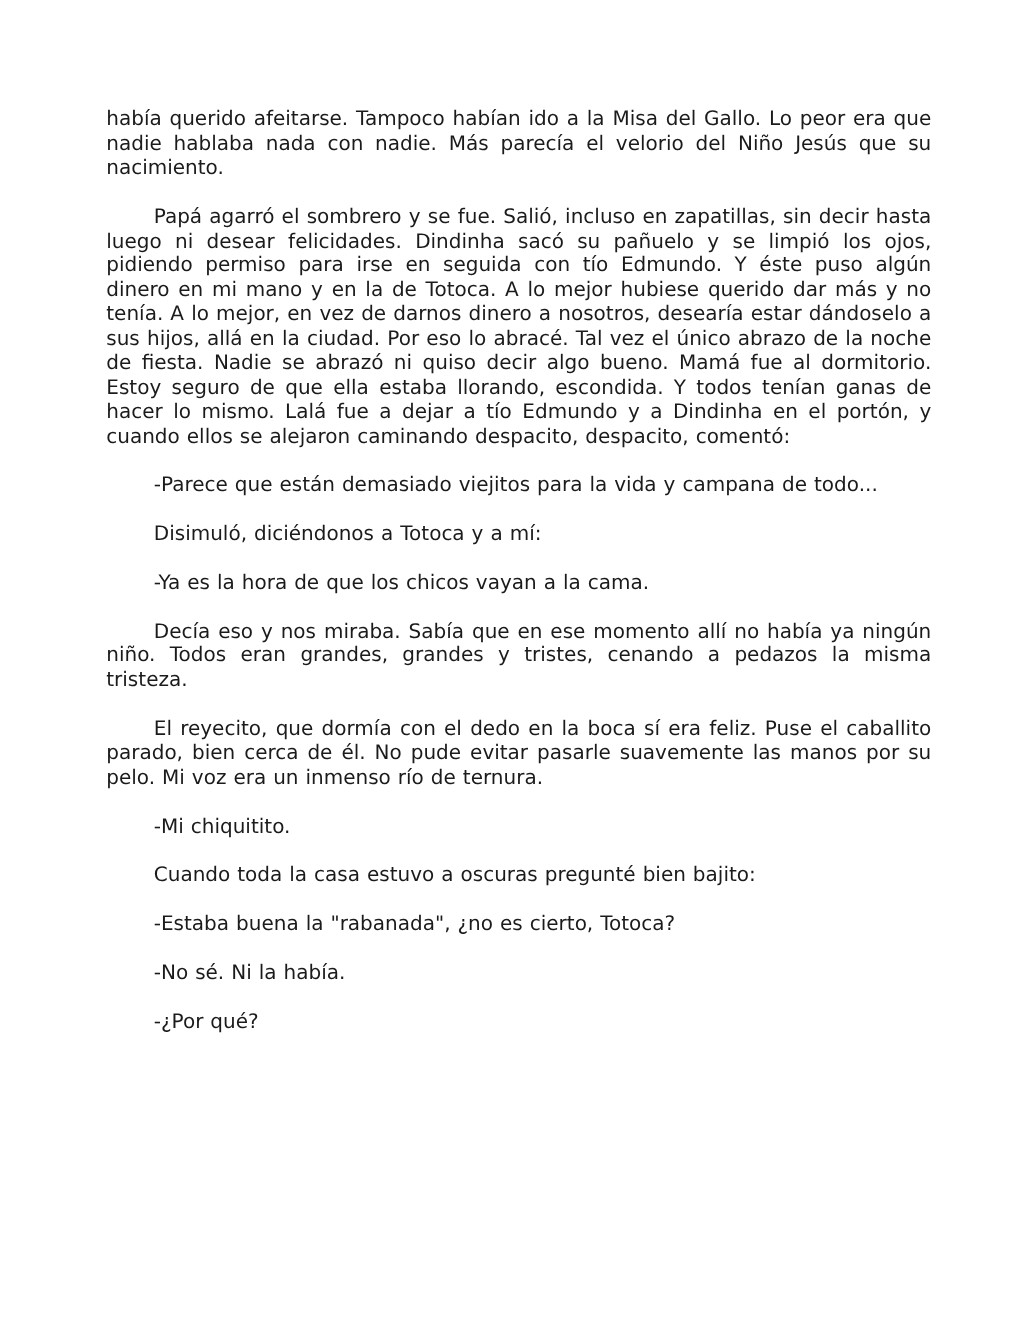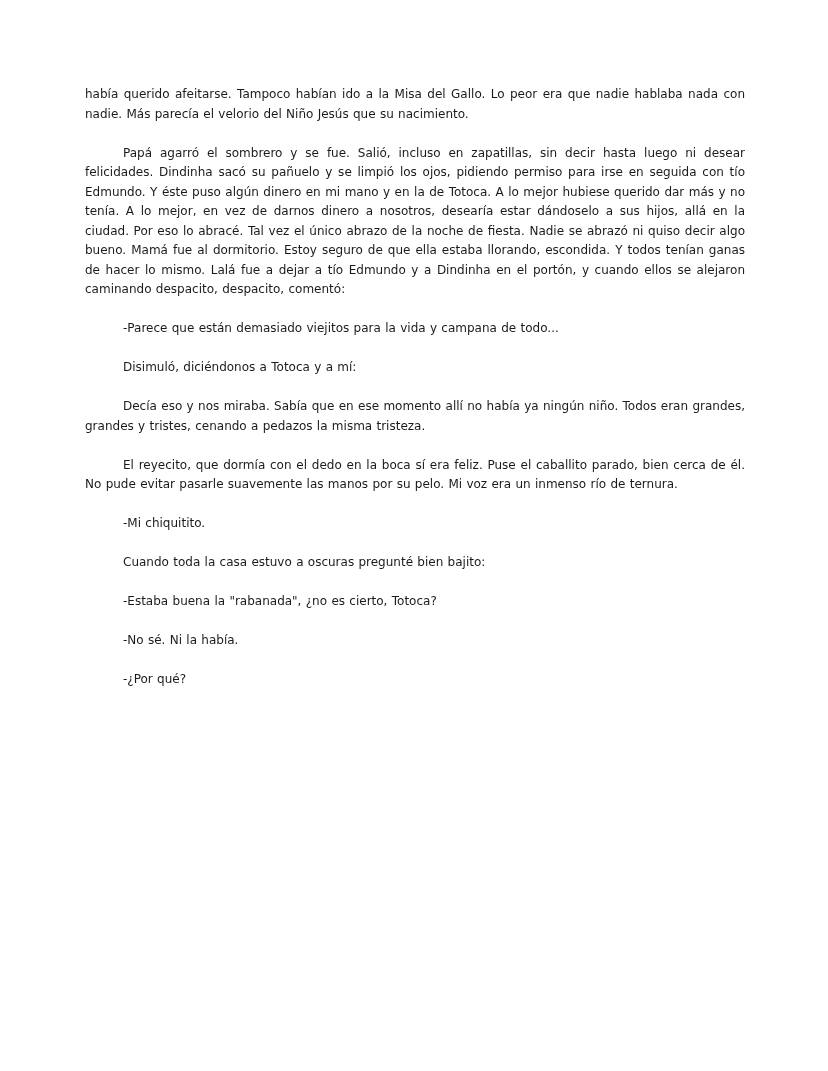--- a/index.html
+++ b/index.html
@@ -14,21 +14,21 @@
     box-sizing: border-box;
     background: #ffffff;
     overflow: hidden;
   }
   .text-column {
     position: absolute;
     top: 85px;
     left: 85px;
     width: 660px;
     font-family: "DejaVu Sans", "Liberation Sans", sans-serif;
-    font-size: 12px;
+    font-size: 16px;
     line-height: 19.5px;
     color: #1b1b1b;
     text-align: justify;
   }
   .text-column p {
     margin: 0 0 19.5px 0;
     word-spacing: 0.5px;
   }
   .text-column p.indent {
     text-indent: 38px;
@@ -36,20 +36,21 @@
 </style>
 </head>
 <body>
 
 <div class="page">
   <div class="text-column">
       <p>había querido afeitarse. Tampoco habían ido a la Misa del Gallo. Lo peor era que nadie hablaba nada con nadie. Más parecía el velorio del Niño Jesús que su nacimiento.</p>
       <p class="indent">Papá agarró el sombrero y se fue. Salió, incluso en zapatillas, sin decir hasta luego ni desear felicidades. Dindinha sacó su pañuelo y se limpió los ojos, pidiendo permiso para irse en seguida con tío Edmundo. Y éste puso algún dinero en mi mano y en la de Totoca. A lo mejor hubiese querido dar más y no tenía. A lo mejor, en vez de darnos dinero a nosotros, desearía estar dándoselo a sus hijos, allá en la ciudad. Por eso lo abracé. Tal vez el único abrazo de la noche de fiesta. Nadie se abrazó ni quiso decir algo bueno. Mamá fue al dormitorio. Estoy seguro de que ella estaba llorando, escondida. Y todos tenían ganas de hacer lo mismo. Lalá fue a dejar a tío Edmundo y a Dindinha en el portón, y cuando ellos se alejaron caminando despacito, despacito, comentó:</p>
       <p class="indent">-Parece que están demasiado viejitos para la vida y campana de todo...</p>
       <p class="indent">Disimuló, diciéndonos a Totoca y a mí:</p>
+      <p class="indent">-Ya es la hora de que los chicos vayan a la cama.</p>
       <p class="indent">Decía eso y nos miraba. Sabía que en ese momento allí no había ya ningún niño. Todos eran grandes, grandes y tristes, cenando a pedazos la misma tristeza.</p>
       <p class="indent">El reyecito, que dormía con el dedo en la boca sí era feliz. Puse el caballito parado, bien cerca de él. No pude evitar pasarle suavemente las manos por su pelo. Mi voz era un inmenso río de ternura.</p>
       <p class="indent">-Mi chiquitito.</p>
       <p class="indent">Cuando toda la casa estuvo a oscuras pregunté bien bajito:</p>
       <p class="indent">-Estaba buena la "rabanada", ¿no es cierto, Totoca?</p>
       <p class="indent">-No sé. Ni la había.</p>
       <p class="indent">-¿Por qué?</p>
     </div>
 </div>
 

